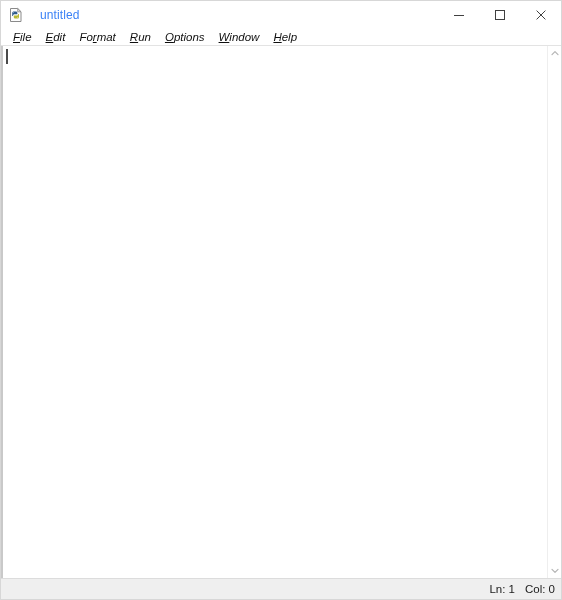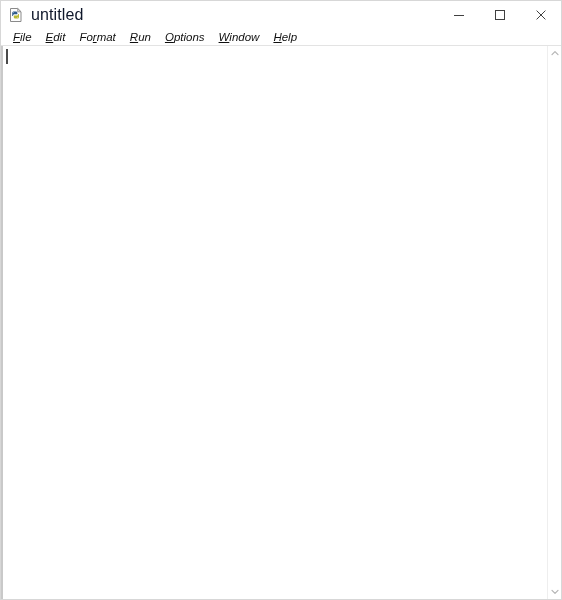--- a/index.html
+++ b/index.html
@@ -44,23 +44,23 @@
     min-width: 0;
   }
   #app-icon {
     width: 16px;
     height: 16px;
     flex: 0 0 auto;
     position: relative;
     margin-top: 1px;
   }
   #title-text {
-    font-size: 16px;
-    color: #0f172a;
-    margin-left: 7px;
+    font-size: 12px;
+    color: #3b82f6;
+    margin-left: 16px;
     white-space: nowrap;
     letter-spacing: 0.1px;
   }
 
   #window-controls {
     display: flex;
     align-items: stretch;
     height: 27px;
     flex: 0 0 auto;
   }
@@ -264,14 +264,18 @@
         <div id="sb-thumb"></div>
       </div>
       <div class="sb-arrow">
         <svg width="8" height="6" viewBox="0 0 8 6" aria-hidden="true">
           <path d="M1 1.4L4 4.4L7 1.4" fill="none" stroke="#b4b4b4" stroke-width="1.2" stroke-linecap="round" stroke-linejoin="round"></path>
         </svg>
       </div>
     </div>
   </div>
 
+  <div id="statusbar">
+    <span class="status-cell">Ln: 1</span>
+    <span class="status-cell">Col: 0</span>
+  </div>
 
 </div>
 
 </body></html>

